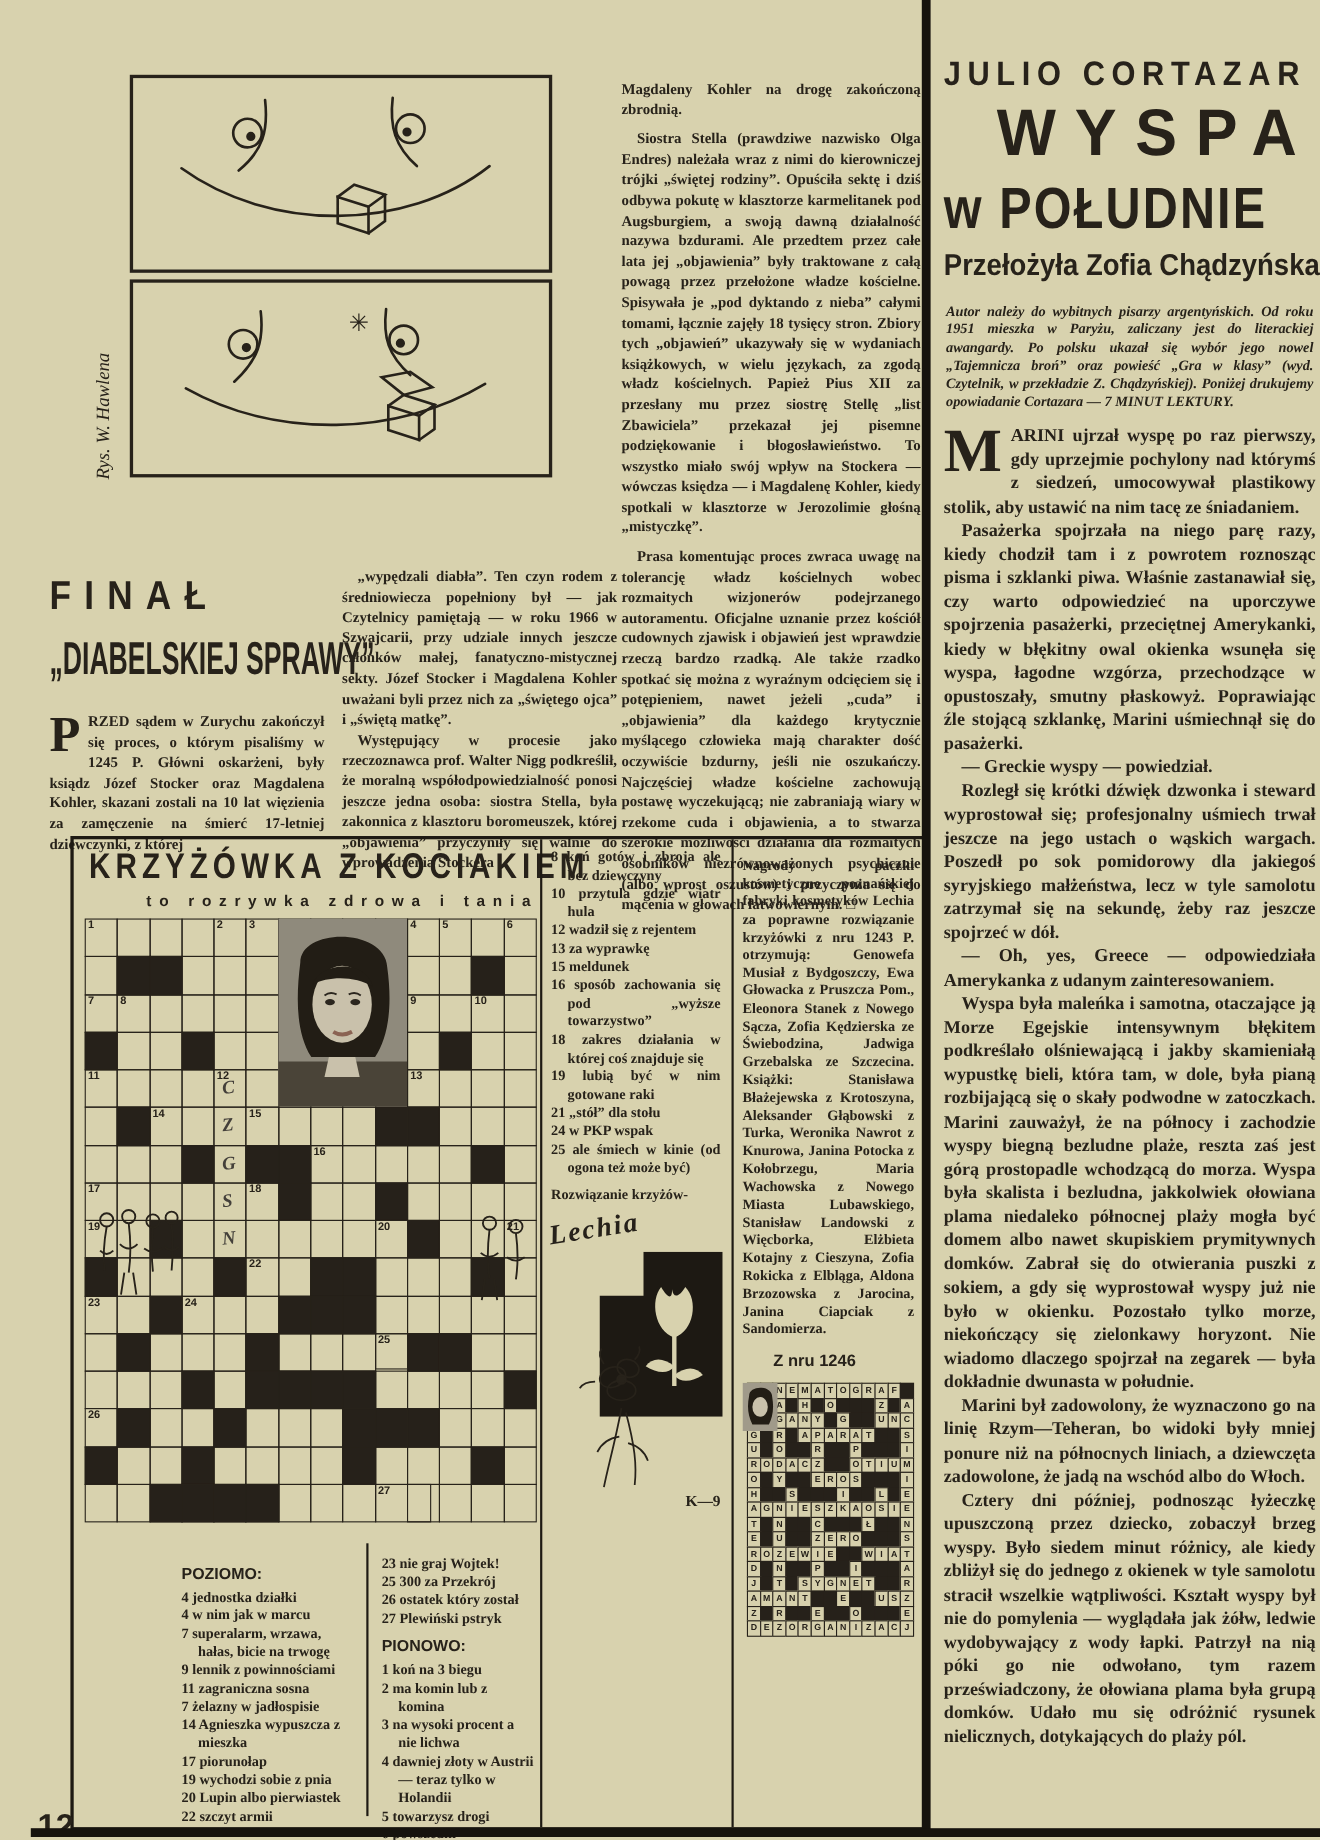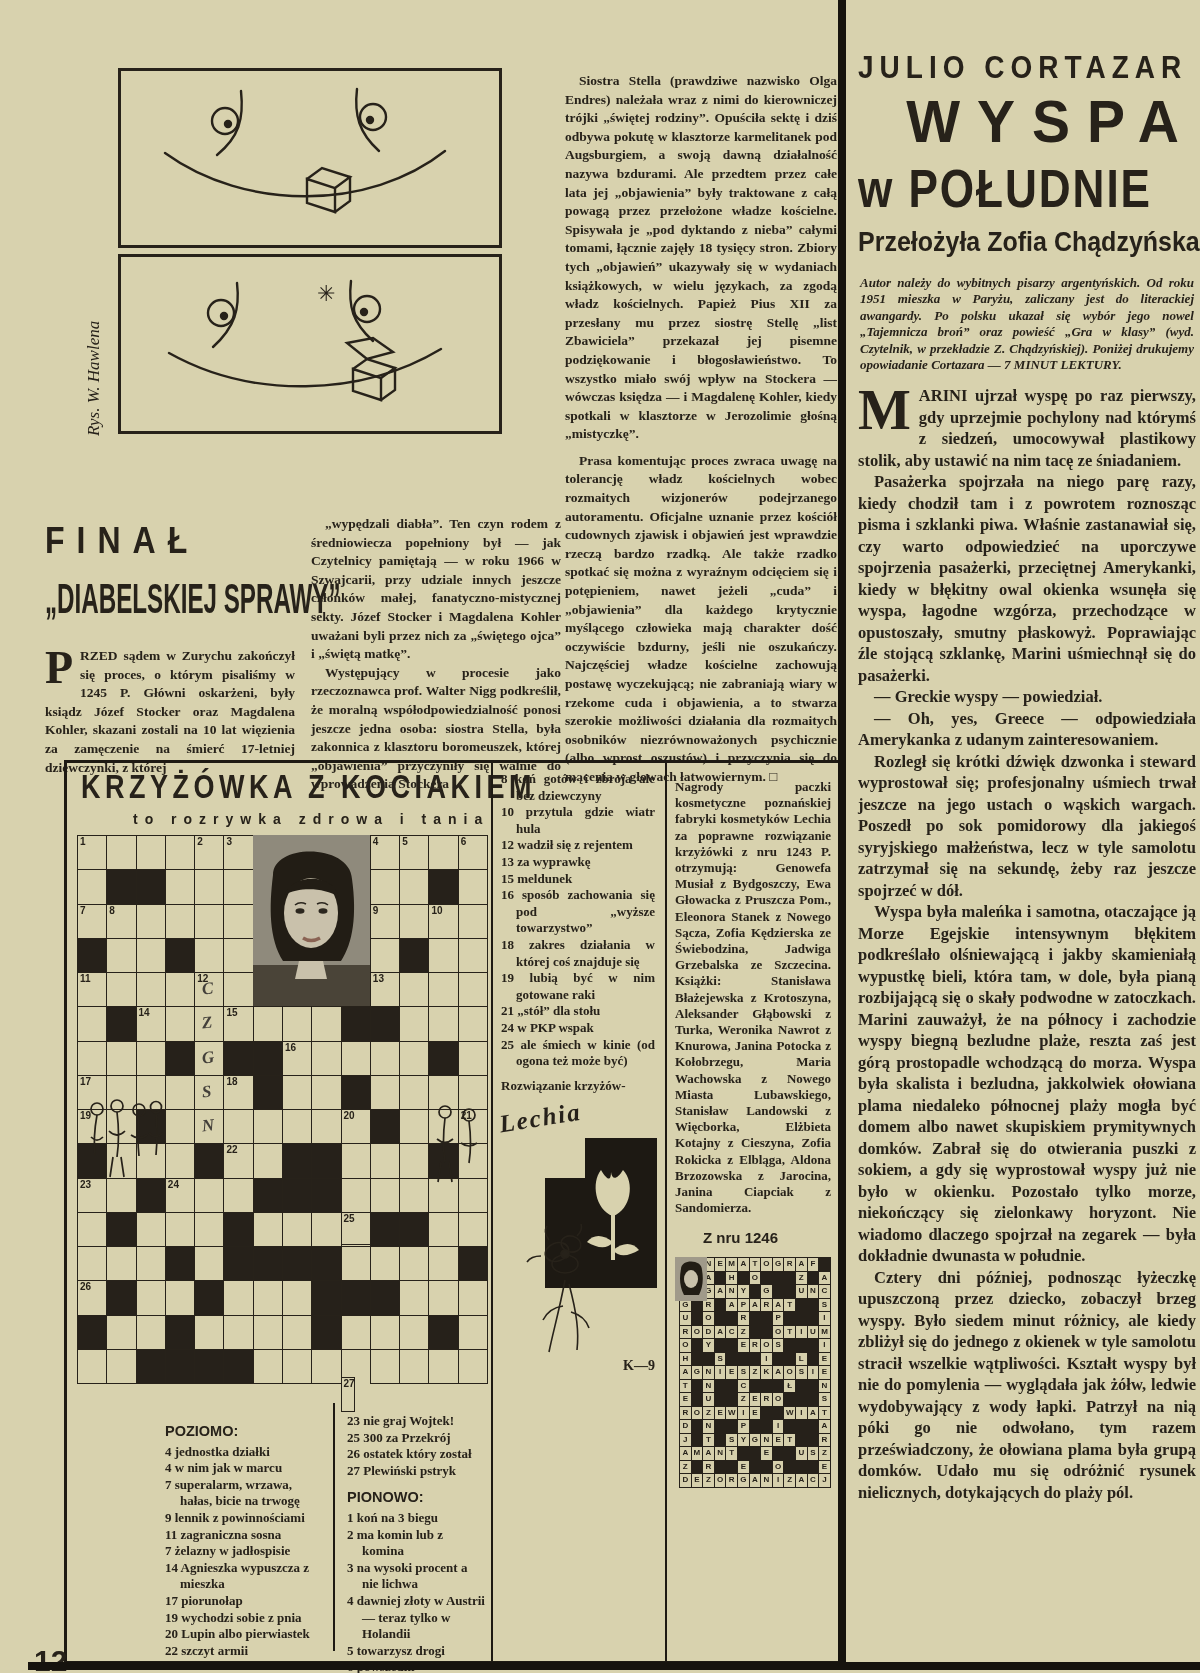--- a/index.html
+++ b/index.html
@@ -136,20 +136,21 @@
         <span class="dropcap">P</span><span>RZED sądem w Zurychu zakończył się proces, o którym pisaliśmy w 1245 P. Główni oskarżeni, były ksiądz Józef Stocker oraz Magdalena Kohler, skazani zostali na 10 lat więzienia za zamęczenie na śmierć 17-letniej dziewczynki, z której</span>
       </div>
     </div>
     <div class="lcol body13 jtext" style="padding-top:3px">
         <div class="para">„wypędzali diabła”. Ten czyn rodem z średniowiecza popełniony był — jak Czytelnicy pamiętają — w roku 1966 w Szwajcarii, przy udziale innych jeszcze członków małej, fanatyczno-mistycznej sekty. Józef Stocker i Magdalena Kohler uważani byli przez nich za „świętego ojca” i „świętą matkę”.</div>
         <div class="para">Występujący w procesie jako rzeczoznawca prof. Walter Nigg podkreślił, że moralną współodpowiedzialność ponosi jeszcze jedna osoba: siostra Stella, była zakonnica z klasztoru boromeuszek, której „objawienia” przyczyniły się walnie do wprowadzenia Stockera i</div>
       </div>
   </div>
 
   <div class="midart body13 jtext">
+    <div class="lead">Magdaleny Kohler na drogę zakończoną zbrodnią.</div>
     <div>
         <div class="para spaced">Siostra Stella (prawdziwe nazwisko Olga Endres) należała wraz z nimi do kierowniczej trójki „świętej rodziny”. Opuściła sektę i dziś odbywa pokutę w klasztorze karmelitanek pod Augsburgiem, a swoją dawną działalność nazywa bzdurami. Ale przedtem przez całe lata jej „objawienia” były traktowane z całą powagą przez przełożone władze kościelne. Spisywała je „pod dyktando z nieba” całymi tomami, łącznie zajęły 18 tysięcy stron. Zbiory tych „objawień” ukazywały się w wydaniach książkowych, w wielu językach, za zgodą władz kościelnych. Papież Pius XII za przesłany mu przez siostrę Stellę „list Zbawiciela” przekazał jej pisemne podziękowanie i błogosławieństwo. To wszystko miało swój wpływ na Stockera — wówczas księdza — i Magdalenę Kohler, kiedy spotkali w klasztorze w Jerozolimie głośną „mistyczkę”.</div>
         <div class="para spaced">Prasa komentując proces zwraca uwagę na tolerancję władz kościelnych wobec rozmaitych wizjonerów podejrzanego autoramentu. Oficjalne uznanie przez kościół cudownych zjawisk i objawień jest wprawdzie rzeczą bardzo rzadką. Ale także rzadko spotkać się można z wyraźnym odcięciem się i potępieniem, nawet jeżeli „cuda” i „objawienia” dla każdego krytycznie myślącego człowieka mają charakter dość oczywiście bzdurny, jeśli nie oszukańczy. Najczęściej władze kościelne zachowują postawę wyczekującą; nie zabraniają wiary w rzekome cuda i objawienia, a to stwarza szerokie możliwości działania dla rozmaitych osobników niezrównoważonych psychicznie (albo wprost oszustów) i przyczynia się do mącenia w głowach łatwowiernym. □</div>
       </div>
   </div>
 
   <div class="cwbox">
     <div class="cwtitle">KRZYŻÓWKA Z KOCIAKIEM</div>
     <div class="cwsub">to rozrywka zdrowa i tania</div>
     <div class="vrule vruleA"></div>
@@ -462,21 +463,21 @@
         <div class="gcell" style="left: 380.714px; top: 479.5px; width: 30.2857px; height: 35.25px;"></div>
         <div class="gcell" style="left: 0px; top: 513.75px; width: 30.2857px; height: 35.25px;"></div>
         <div class="gcell" style="left: 29.2857px; top: 513.75px; width: 30.2857px; height: 35.25px;"></div>
         <div class="gcell gblack" style="left: 58.5714px; top: 513.75px; width: 30.2857px; height: 35.25px;"></div>
         <div class="gcell gblack" style="left: 87.8571px; top: 513.75px; width: 30.2857px; height: 35.25px;"></div>
         <div class="gcell gblack" style="left: 117.143px; top: 513.75px; width: 30.2857px; height: 35.25px;"></div>
         <div class="gcell gblack" style="left: 146.429px; top: 513.75px; width: 30.2857px; height: 35.25px;"></div>
         <div class="gcell" style="left: 175.714px; top: 513.75px; width: 30.2857px; height: 35.25px;"></div>
         <div class="gcell" style="left: 205px; top: 513.75px; width: 30.2857px; height: 35.25px;"></div>
         <div class="gcell" style="left: 234.286px; top: 513.75px; width: 30.2857px; height: 35.25px;"></div>
-        <div class="gcell" style="left: 263.571px; top: 513.75px; width: 14px; height: 35.25px; margin-top: 28px;">
+        <div class="gcell" style="left: 263.571px; top: 513.75px; width: 51px; height: 35.25px;">
           <span class="gnum">27</span>
         </div>
         <div class="gcell" style="left: 292.857px; top: 513.75px; width: 30.2857px; height: 35.25px;"></div>
         <div class="gcell" style="left: 322.143px; top: 513.75px; width: 30.2857px; height: 35.25px;"></div>
         <div class="gcell" style="left: 351.429px; top: 513.75px; width: 30.2857px; height: 35.25px;"></div>
         <div class="gcell" style="left: 380.714px; top: 513.75px; width: 30.2857px; height: 35.25px;"></div>
       </div>
 
     <div class="poziomo clues">
       <div class="cluehead">POZIOMO:</div>
@@ -794,23 +795,24 @@
     <div class="r-title2">w POŁUDNIE</div>
     <div class="r-transl">Przełożyła Zofia Chądzyńska</div>
     <div class="r-intro jtext">Autor należy do wybitnych pisarzy argentyńskich. Od roku 1951 mieszka w Paryżu, zaliczany jest do literackiej awangardy. Po polsku ukazał się wybór jego nowel „Tajemnicza broń” oraz powieść „Gra w klasy” (wyd. Czytelnik, w przekładzie Z. Chądzyńskiej). Poniżej drukujemy opowiadanie Cortazara — 7 MINUT LEKTURY.</div>
     <div class="rbody jtext">
       <div>
         <span class="dropcap">M</span><span>ARINI ujrzał wyspę po raz pierwszy, gdy uprzejmie pochylony nad którymś z siedzeń, umocowywał plastikowy stolik, aby ustawić na nim tacę ze śniadaniem.</span>
       </div>
       <div>
           <div class="para">Pasażerka spojrzała na niego parę razy, kiedy chodził tam i z powrotem roznosząc pisma i szklanki piwa. Właśnie zastanawiał się, czy warto odpowiedzieć na uporczywe spojrzenia pasażerki, przeciętnej Amerykanki, kiedy w błękitny owal okienka wsunęła się wyspa, łagodne wzgórza, przechodzące w opustoszały, smutny płaskowyż. Poprawiając źle stojącą szklankę, Marini uśmiechnął się do pasażerki.</div>
           <div class="para">— Greckie wyspy — powiedział.</div>
+          <div class="para">Rozległ się krótki dźwięk dzwonka i steward wyprostował się; profesjonalny uśmiech trwał jeszcze na jego ustach o wąskich wargach. Poszedł po sok pomidorowy dla jakiegoś syryjskiego małżeństwa, lecz w tyle samolotu zatrzymał się na sekundę, żeby raz jeszcze spojrzeć w dół.</div>
           <div class="para">— Oh, yes, Greece — odpowiedziała Amerykanka z udanym zainteresowaniem.</div>
-          <div class="para">Rozległ się krótki dźwięk dzwonka i steward wyprostował się; profesjonalny uśmiech trwał jeszcze na jego ustach o wąskich wargach. Poszedł po sok pomidorowy dla jakiegoś syryjskiego małżeństwa, lecz w tyle samolotu zatrzymał się na sekundę, żeby raz jeszcze spojrzeć w dół.</div>
           <div class="para">Wyspa była maleńka i samotna, otaczające ją Morze Egejskie intensywnym błękitem podkreślało olśniewającą i jakby skamieniałą wypustkę bieli, która tam, w dole, była pianą rozbijającą się o skały podwodne w zatoczkach. Marini zauważył, że na północy i zachodzie wyspy biegną bezludne plaże, reszta zaś jest górą prostopadle wchodzącą do morza. Wyspa była skalista i bezludna, jakkolwiek ołowiana plama niedaleko północnej plaży mogła być domem albo nawet skupiskiem prymitywnych domków. Zabrał się do otwierania puszki z sokiem, a gdy się wyprostował wyspy już nie było w okienku. Pozostało tylko morze, niekończący się zielonkawy horyzont. Nie wiadomo dlaczego spojrzał na zegarek — była dokładnie dwunasta w południe.</div>
+          <div class="para">Marini był zadowolony, że wyznaczono go na linię Rzym—Teheran, bo widoki były mniej ponure niż na północnych liniach, a dziewczęta zadowolone, że jadą na wschód albo do Włoch.</div>
           <div class="para">Cztery dni później, podnosząc łyżeczkę upuszczoną przez dziecko, zobaczył brzeg wyspy. Było siedem minut różnicy, ale kiedy zbliżył się do jednego z okienek w tyle samolotu stracił wszelkie wątpliwości. Kształt wyspy był nie do pomylenia — wyglądała jak żółw, ledwie wydobywający z wody łapki. Patrzył na nią póki go nie odwołano, tym razem przeświadczony, że ołowiana plama była grupą domków. Udało mu się odróżnić rysunek nielicznych, dotykających do plaży pól.</div>
         </div>
     </div>
   </div>
 
   <div class="pagenum">12</div>
   <div class="botbar"></div>
 </div>
 
 </body></html>

